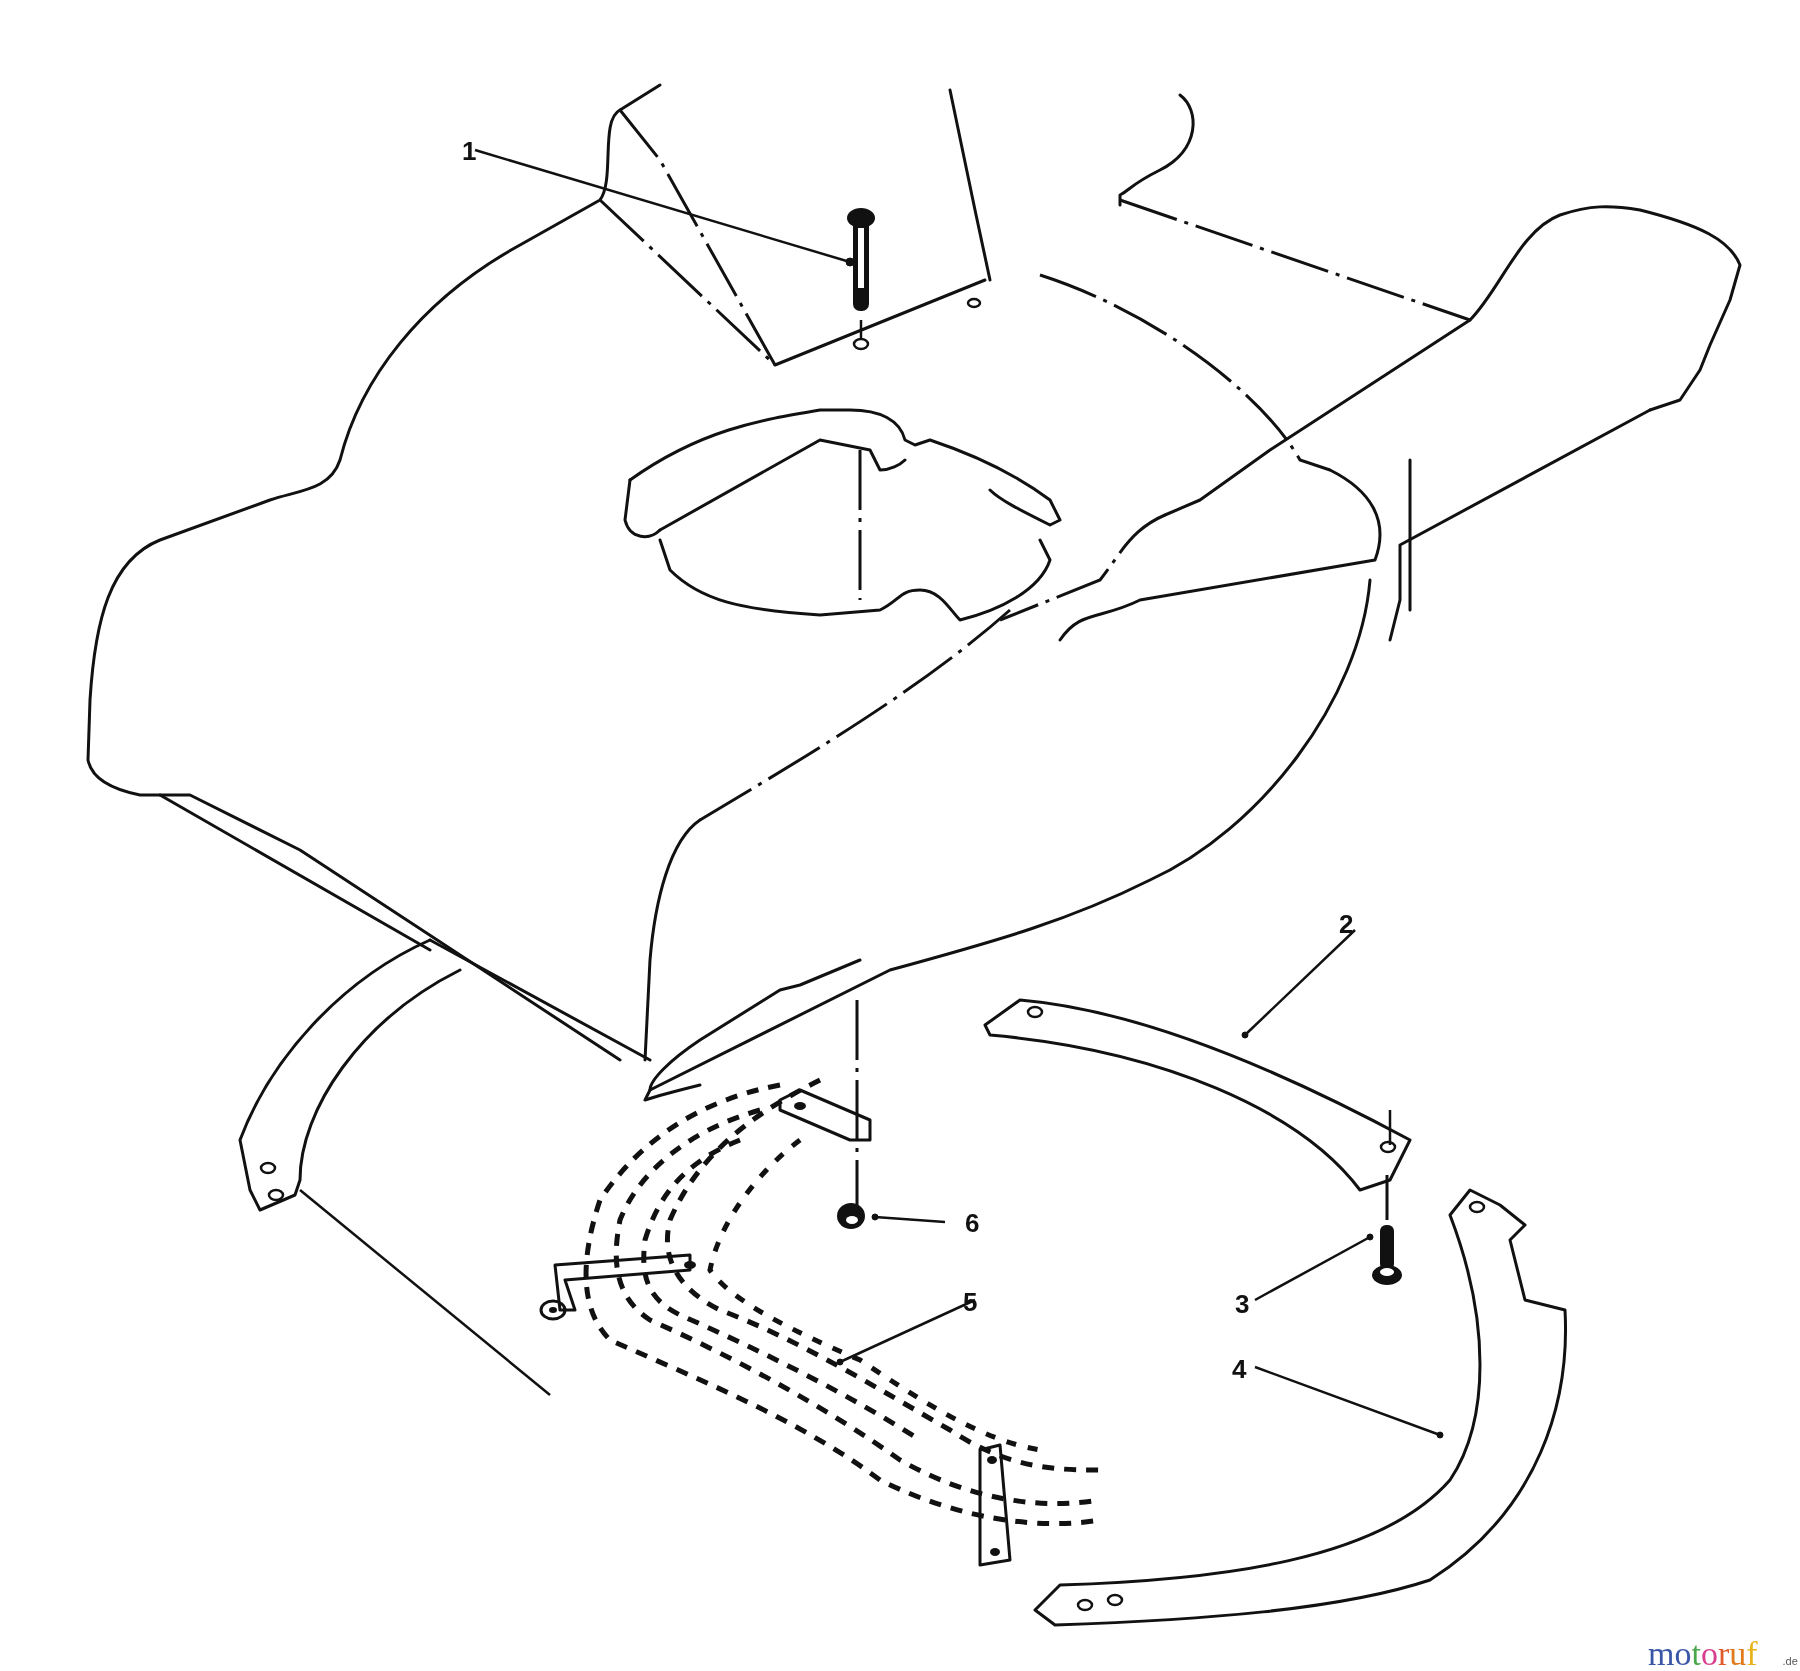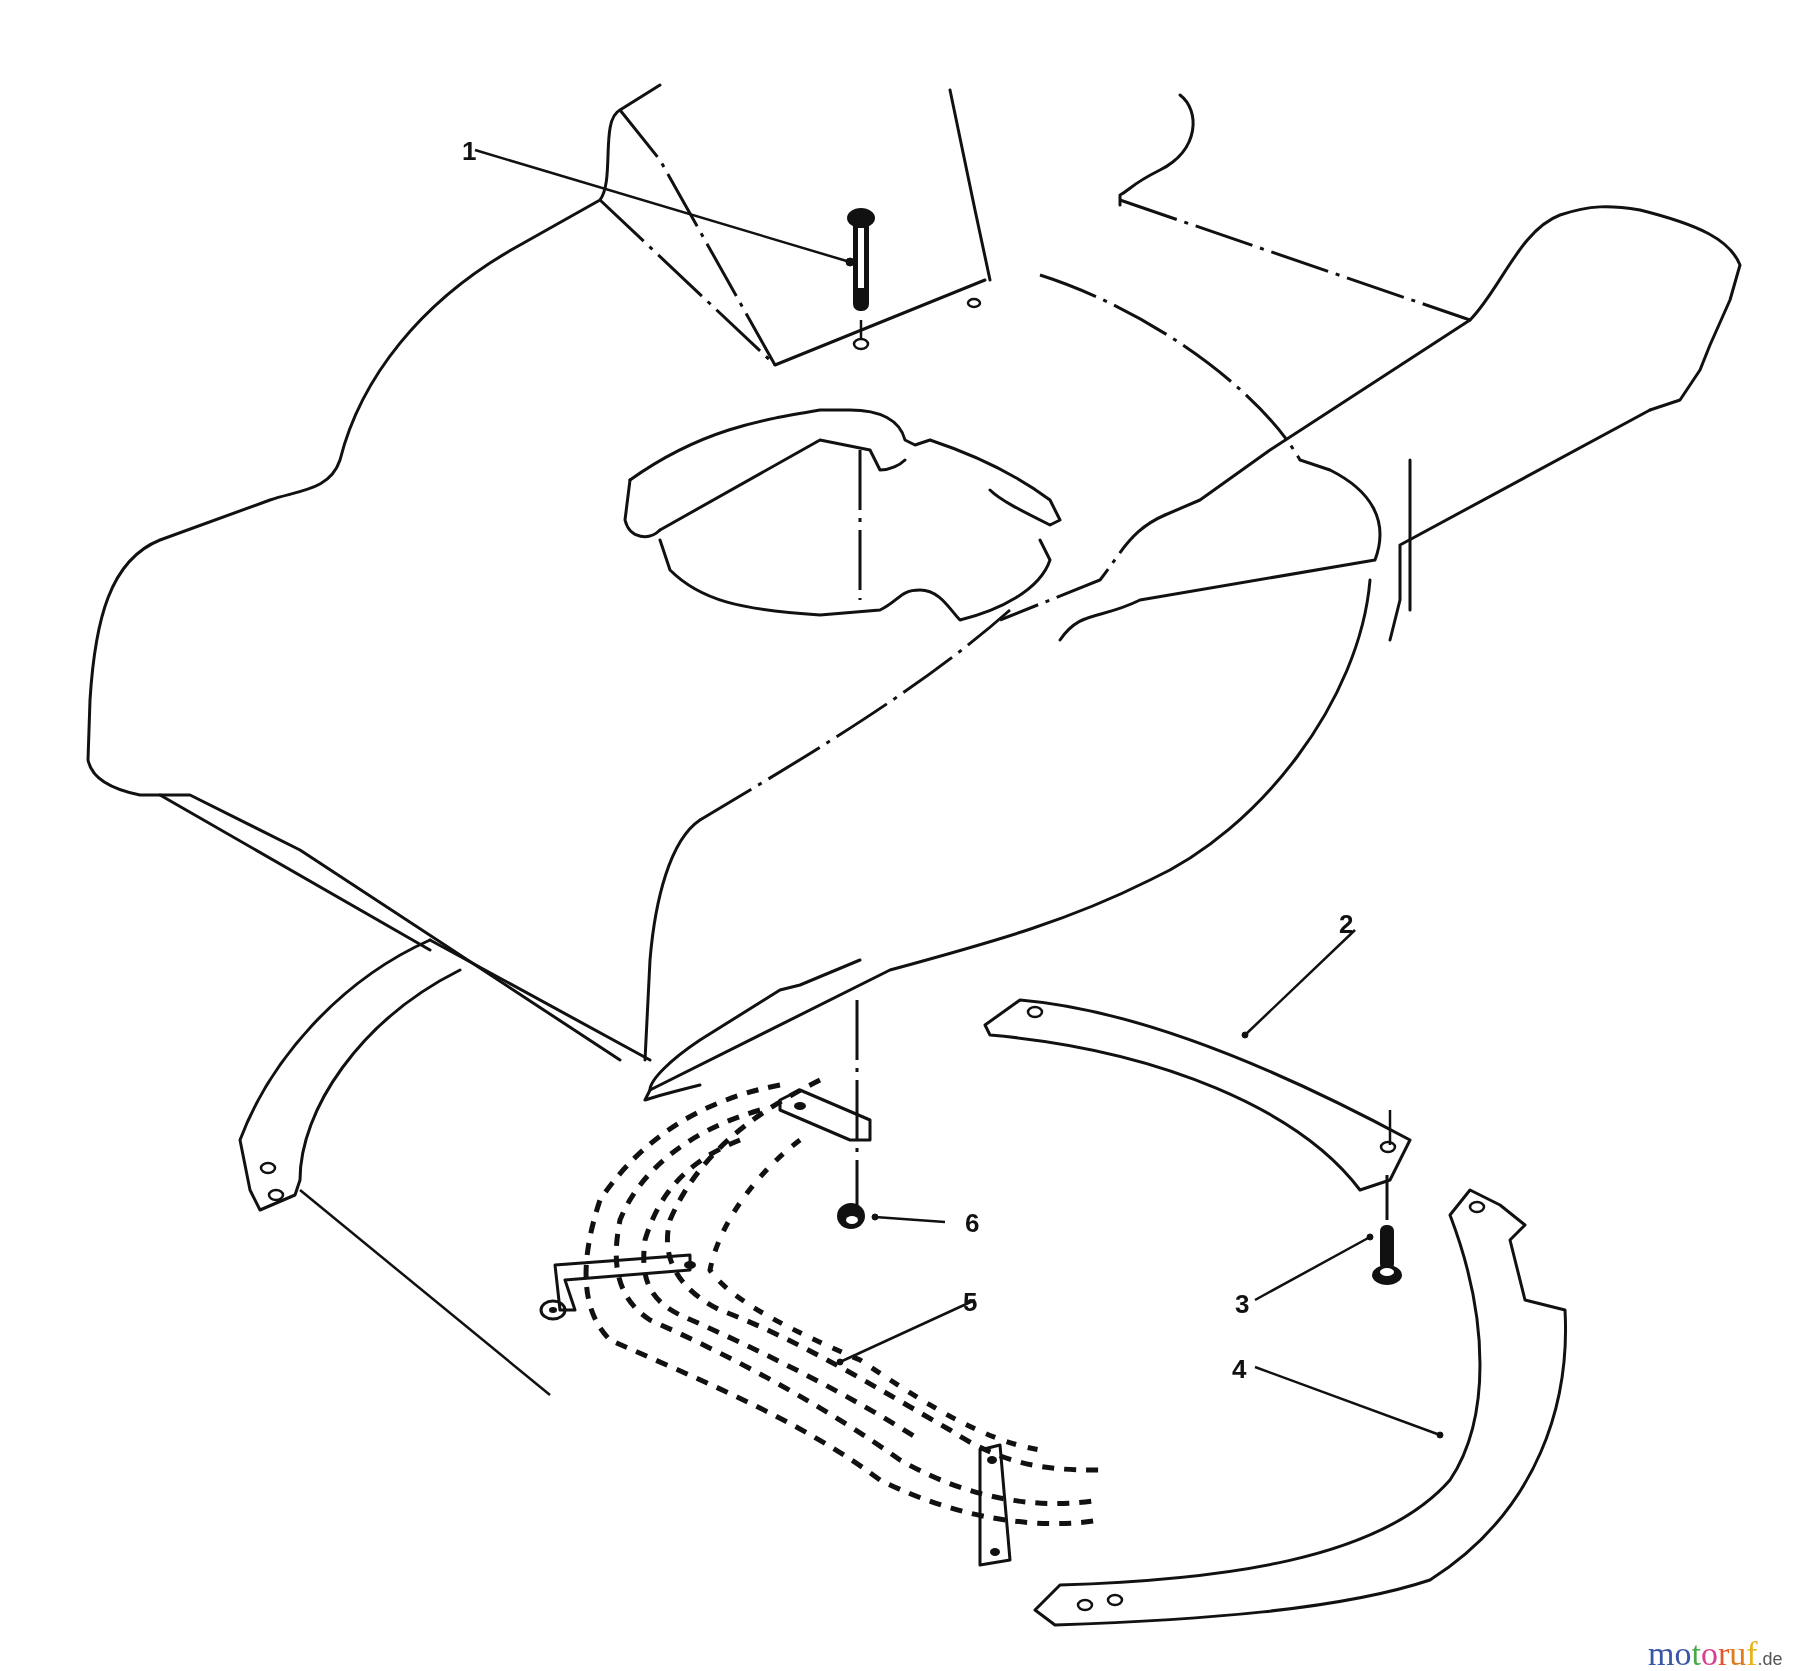--- a/index.html
+++ b/index.html
@@ -5,21 +5,21 @@
   html, body { margin:0; padding:0; background:#ffffff; }
   body { width:1800px; height:1671px; position:relative; overflow:hidden; font-family:"Liberation Sans", sans-serif; }
   #diagram { position:absolute; left:0; top:0; width:1800px; height:1671px; }
   .ln { fill:none; stroke:#111; stroke-width:3; stroke-linecap:round; stroke-linejoin:round; }
   .dash { fill:none; stroke:#111; stroke-width:3; stroke-dasharray:60 8 4 8; }
   .thin { fill:none; stroke:#111; stroke-width:2.5; }
   .mesh { fill:none; stroke:#111; stroke-width:5; }
   .solid { fill:#111; stroke:#111; }
   .callout { position:absolute; font-family:"Liberation Sans", sans-serif; font-weight:bold; font-size:26px; color:#111; line-height:1; }
   .watermark { position:absolute; left:1648px; top:1635px; font-family:"Liberation Serif", serif; font-size:34px; letter-spacing:0px; }
-  .watermark .de { font-family:"Liberation Sans", sans-serif; font-size:18px; color:#555; }
+  .watermark .de { font-family:"Liberation Sans", sans-serif; font-size:11px; color:#555;margin-left:25px; }
 </style>
 </head>
 <body>
 
 <svg id="diagram" viewBox="0 0 1800 1671" xmlns="http://www.w3.org/2000/svg">
 
   <g>
 
     <path class="ln" d="M620,110 C600,120 615,180 600,200 L520,245 C420,300 360,380 340,460 C330,490 300,490 270,500 L160,540 C110,560 95,620 90,700 L88,760 C92,780 115,790 140,795 L190,795 L300,850 L620,1060"></path>
     <path class="ln" d="M620,110 L660,85"></path>

